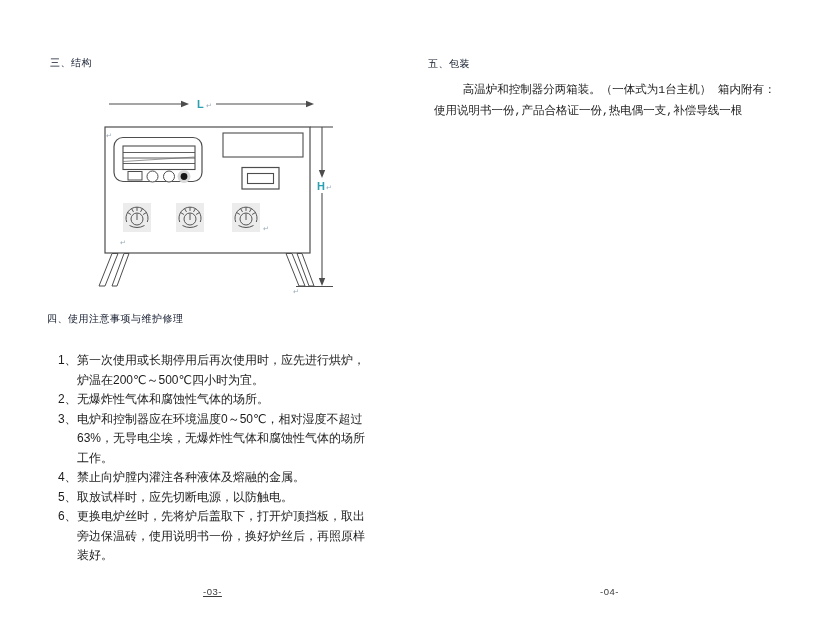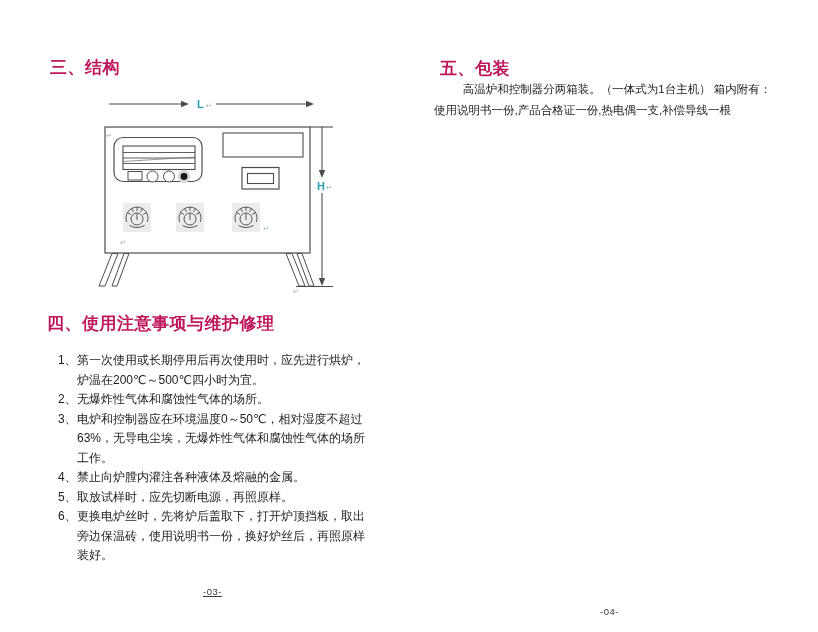--- a/index.html
+++ b/index.html
@@ -2,31 +2,31 @@
 <html><head>
 <meta charset="utf-8">
 <style>
   * { margin:0; padding:0; box-sizing:border-box; }
   html,body { background:#ffffff; }
   body { font-family:"Liberation Sans","DejaVu Sans",sans-serif; color:#1a1a1a; }
   .sheet { position:relative; width:818px; height:632px; background:#ffffff; overflow:hidden; }
 
   .abs { position:absolute; }
 
-  .sec-heading { font-size:17px; font-weight:bold; color:#be185d; letter-spacing:0.5px; white-space:nowrap; }
+  .sec-heading { font-size:10px; font-weight:normal; color:#0f172a; letter-spacing:0.5px; white-space:nowrap; }
 
   
   .notes-list { position:absolute; left:58px; top:351px; width:330px; font-size:12px; line-height:19.5px; color:#1c1c1c; }
   .notes-item { display:flex; align-items:flex-start; }
   .notes-item .num { flex:none; width:19px; }
   .notes-item .txt { flex:1; white-space:pre-line; }
 
   
   .pack-body { position:absolute; left:434px; top:79px; width:360px; font-size:11.5px; line-height:21px;
-               color:#1c1c1c; white-space:pre-line; text-indent:2.5em; }
+               color:#1c1c1c; white-space:pre-line; text-indent:2.5em;font-family:Liberation Mono, monospace; }
 
   .page-num { position:absolute; font-size:9.5px; color:#3a3a3a; letter-spacing:0.5px; }
 
   svg text { font-family:"Liberation Sans","DejaVu Sans",sans-serif; }
   .dim-label { font-size:11px; font-weight:bold; }
   .ret-mark  { font-size:7px; }
 </style>
 </head>
 <body>
 
@@ -131,35 +131,35 @@
         <span class="txt">电炉和控制器应在环境温度0～50℃，相对湿度不超过
 63%，无导电尘埃，无爆炸性气体和腐蚀性气体的场所
 工作。</span>
       </div>
       <div class="notes-item">
         <span class="num">4、</span>
         <span class="txt">禁止向炉膛内灌注各种液体及熔融的金属。</span>
       </div>
       <div class="notes-item">
         <span class="num">5、</span>
-        <span class="txt">取放试样时，应先切断电源，再照原样。</span>
+        <span class="txt">取放试样时，应先切断电源，以防触电。</span>
       </div>
       <div class="notes-item">
         <span class="num">6、</span>
         <span class="txt">更换电炉丝时，先将炉后盖取下，打开炉顶挡板，取出
 旁边保温砖，使用说明书一份，换好炉丝后，再照原样
 装好。</span>
       </div>
     </div>
 
     <div class="page-num" style="left:203px; top:586px;text-decoration:underline;">-03-</div>
   </div>
 
   <div>
-    <div class="abs sec-heading" style="left:440px; top:57px;">五、包装</div>
+    <div class="abs sec-heading" style="left:428px; top:57px;">五、包装</div>
 
     <div class="pack-body">高温炉和控制器分两箱装。（一体式为1台主机） 箱内附有：
 使用说明书一份,产品合格证一份,热电偶一支,补偿导线一根</div>
 
-    <div class="page-num" style="left:600px; top:606px;">-04-</div>
+    <div class="page-num" style="left:600px; top:586px;">-04-</div>
   </div>
 
 </div>
 
 </body></html>

